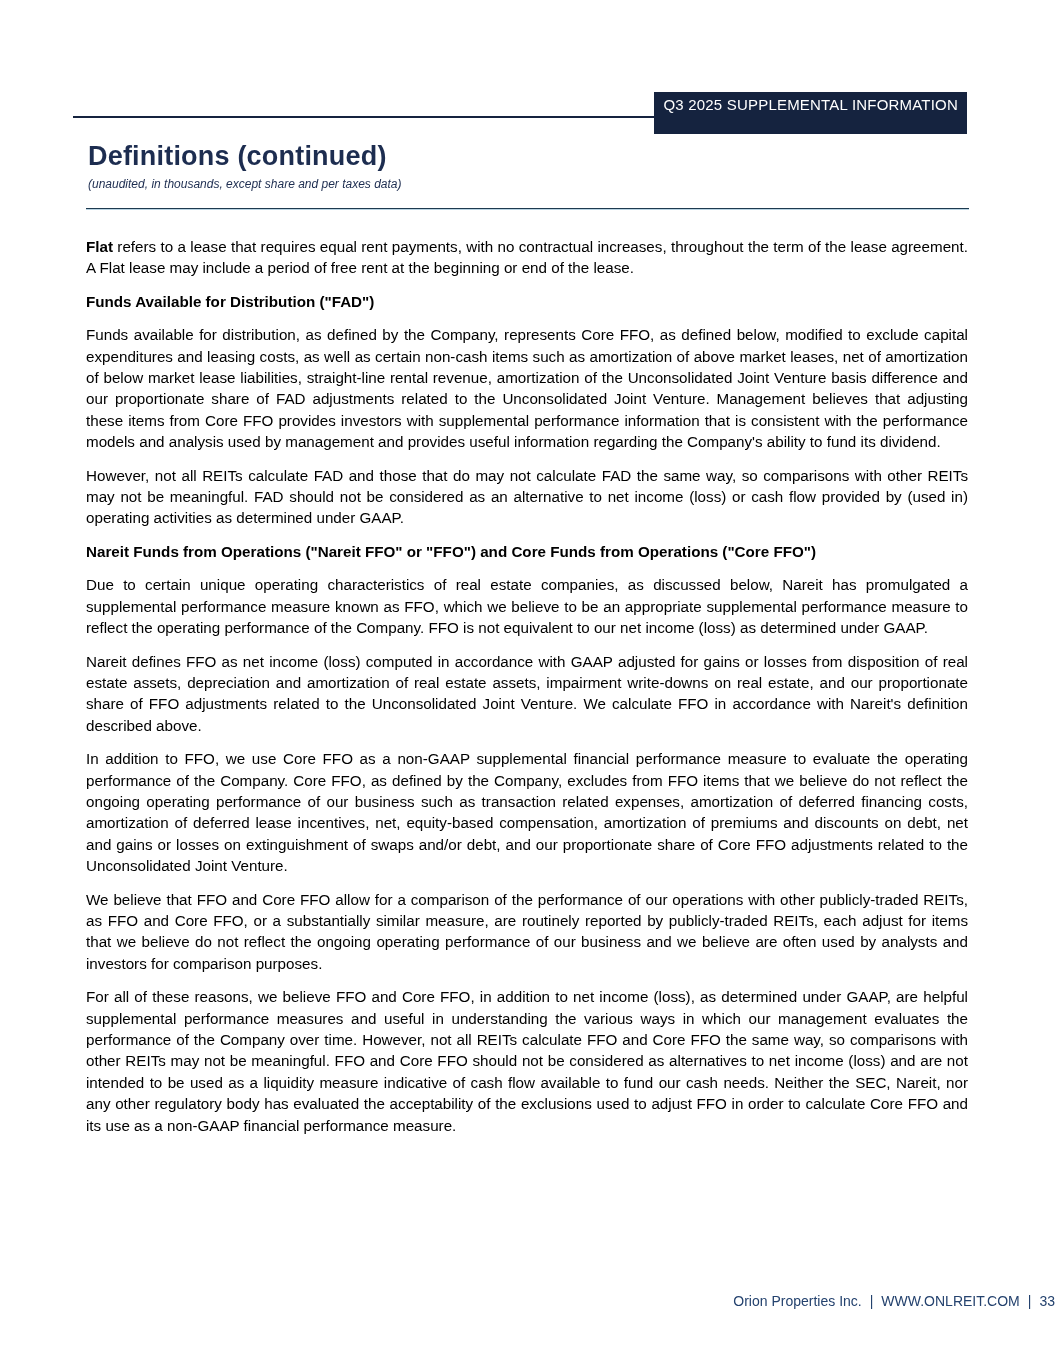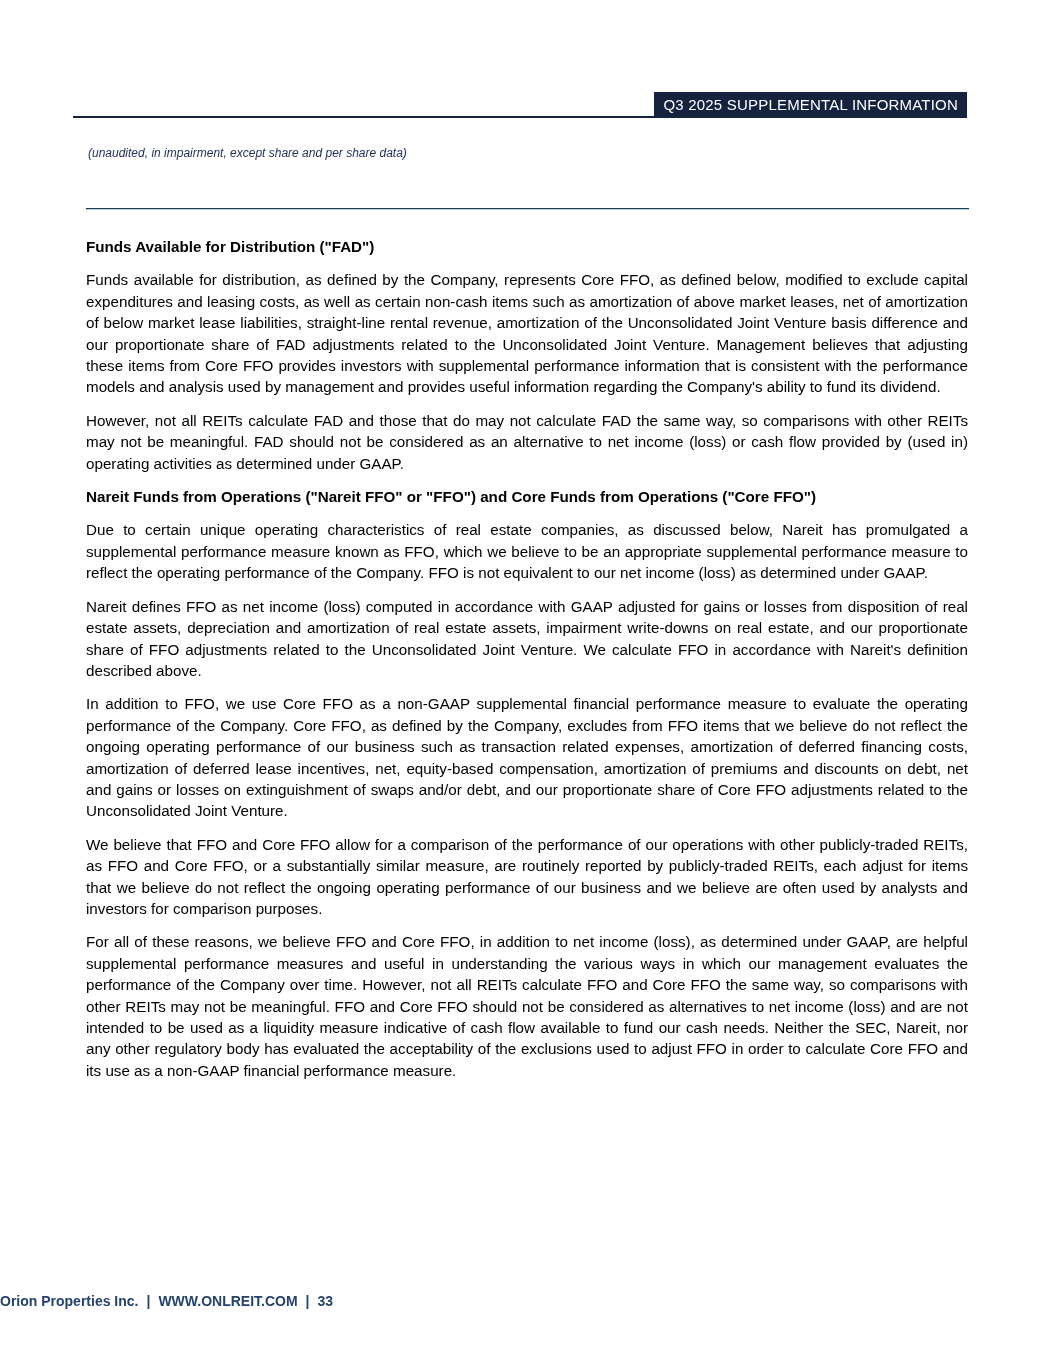--- a/index.html
+++ b/index.html
@@ -19,21 +19,21 @@
     left: 73px;
     right: 88px;
     top: 116px;
     height: 2px;
     background: #15233f;
   }
   .banner {
     position: absolute;
     right: 88px;
     top: 92px;
-    height: 26px;
+    height: 42px;
     line-height: 26px;
     background: #15233f;
     color: #ffffff;
     font-size: 15px;
     letter-spacing: 0.2px;
     padding: 0 9px;
     white-space: nowrap;
   }
   .title-block {
     position: absolute;
@@ -85,41 +85,42 @@
   .term {
     font-weight: bold;
   }
 
   
   .footer {
     position: absolute;
     left: 0;
     right: 0;
     top: 1293px;
-    text-align: left;
+    text-align: right;
     font-size: 14px;
     color: #24426e;
-    font-weight: bold;
   }
   .footer span { white-space: pre; }
   .footer .sep { padding: 0 8px; }
 </style>
 </head>
 <body>
 
 <header>
   <div class="header-line"></div>
   <div class="banner">Q3 2025 SUPPLEMENTAL INFORMATION</div>
   <div class="title-block">
-    <div class="page-subtitle">(unaudited, in impairment, except share and per share data)</div>
+    <div class="page-title">Definitions (continued)</div>
+    <div class="page-subtitle">(unaudited, in thousands, except share and per taxes data)</div>
   </div>
   <div class="title-divider"></div>
 </header>
 
 <main class="doc-body">
+  <p><span class="term">Flat</span><span> refers to a lease that requires equal rent payments, with no contractual increases, throughout the term of the lease agreement. A Flat lease may include a period of free rent at the beginning or end of the lease.</span></p>
 
   <h3>Funds Available for Distribution ("FAD")</h3>
 
   <p>Funds available for distribution, as defined by the Company, represents Core FFO, as defined below, modified to exclude capital expenditures and leasing costs, as well as certain non-cash items such as amortization of above market leases, net of amortization of below market lease liabilities, straight-line rental revenue, amortization of the Unconsolidated Joint Venture basis difference and our proportionate share of FAD adjustments related to the Unconsolidated Joint Venture. Management believes that adjusting these items from Core FFO provides investors with supplemental performance information that is consistent with the performance models and analysis used by management and provides useful information regarding the Company's ability to fund its dividend.</p>
 
   <p>However, not all REITs calculate FAD and those that do may not calculate FAD the same way, so comparisons with other REITs may not be meaningful. FAD should not be considered as an alternative to net income (loss) or cash flow provided by (used in) operating activities as determined under GAAP.</p>
 
   <h3>Nareit Funds from Operations ("Nareit FFO" or "FFO") and Core Funds from Operations ("Core FFO")</h3>
 
   <p>Due to certain unique operating characteristics of real estate companies, as discussed below, Nareit has promulgated a supplemental performance measure known as FFO, which we believe to be an appropriate supplemental performance measure to reflect the operating performance of the Company. FFO is not equivalent to our net income (loss) as determined under GAAP.</p>

